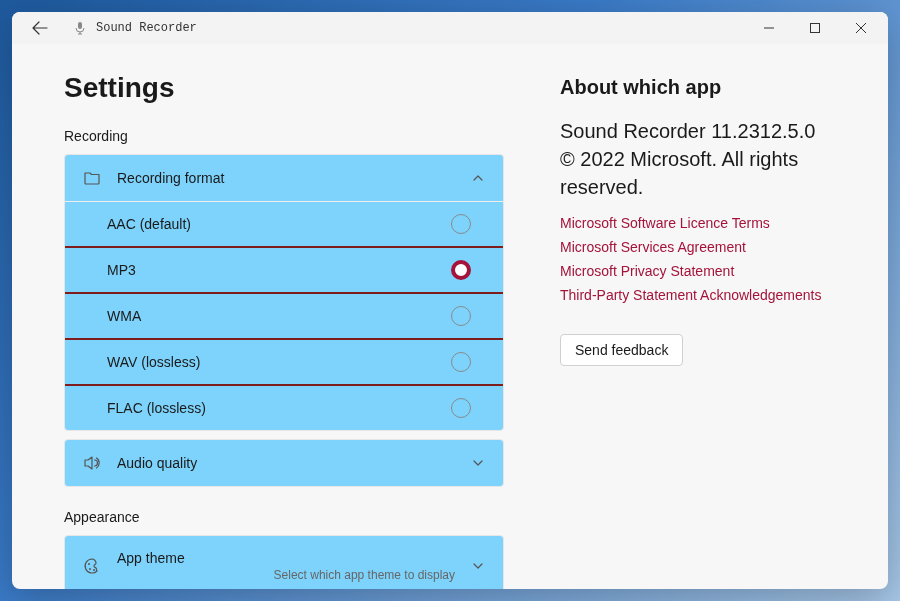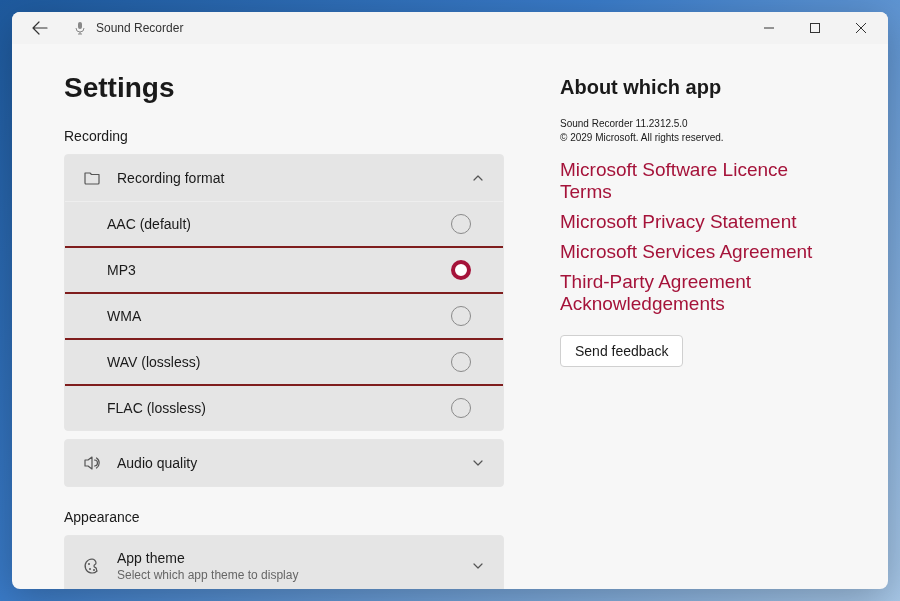--- a/index.html
+++ b/index.html
@@ -22,20 +22,21 @@
     display: flex;
     flex-direction: column;
     overflow: hidden;
   }
   .titlebar {
     height: 40px;
     display: flex;
     align-items: center;
     padding: 0 4px 0 12px;
     background: #f3f3f3;
+    font-family: Liberation Mono, monospace;
   }
   .back-btn {
     width: 32px; height: 32px;
     display: flex; align-items: center; justify-content: center;
     border-radius: 4px;
     cursor: pointer;
     color: #333;
   }
   .app-icon {
     width: 16px; height: 16px;
@@ -68,21 +69,21 @@
     margin-bottom: 24px;
     color: #1a1a1a;
   }
   .section-label {
     font-size: 14px;
     color: #1a1a1a;
     margin-bottom: 10px;
     font-weight: 400;
   }
   .expander {
-    background: #e5e5e5;
+    background: #7dd3fc;
     border: 1px solid #e6e6e6;
     border-radius: 4px;
     margin-bottom: 8px;
   }
   .expander-header {
     display: flex;
     align-items: center;
     padding: 14px 18px;
     cursor: pointer;
     gap: 16px;
@@ -94,20 +95,21 @@
   }
   .expander-title {
     flex: 1;
     font-size: 14px;
     color: #1a1a1a;
   }
   .expander-subtitle {
     font-size: 12px;
     color: #666;
     margin-top: 2px;
+    text-align: right;
   }
   .expander-chevron {
     width: 14px; height: 14px;
     display: flex; align-items: center; justify-content: center;
     color: #555;
   }
   .radio-list {
     border-top: 1px solid #eee;
   }
   .radio-row {
@@ -134,38 +136,38 @@
     border: 4px solid #a5133a;
     background: #fff;
   }
   .side-title {
     font-size: 20px;
     font-weight: 600;
     margin-bottom: 18px;
     color: #1a1a1a;
   }
   .side-text {
-    font-size: 10px;
+    font-size: 20px;
     color: #1a1a1a;
     line-height: 1.4;
   }
   .side-links {
     margin-top: 14px;
     display: flex;
     flex-direction: column;
     gap: 8px;
   }
   .side-link {
-    font-size: 19px;
+    font-size: 14px;
     color: #a5133a;
     text-decoration: none;
     cursor: pointer;
   }
   .feedback-btn {
-    margin-top: 20px;
+    margin-top: 31px;
     padding: 7px 14px;
     font-size: 14px;
     background: #fff;
     border: 1px solid #d0d0d0;
     border-radius: 4px;
     cursor: pointer;
     color: #1a1a1a;
   }
   .section-gap { margin-top: 22px; }
 </style>
@@ -292,23 +294,23 @@
               </svg>
           </div>
         </div>
       </div>
 
     </div>
 
     <div class="side-col">
       <h2 class="side-title">About which app</h2>
       <div class="side-text">Sound Recorder 11.2312.5.0</div>
-      <div class="side-text">© 2029 Microsoft. All rights reserved.</div>
+      <div class="side-text">© 2022 Microsoft. All rights reserved.</div>
       <div class="side-links">
         <a class="side-link">Microsoft Software Licence Terms</a>
+        <a class="side-link">Microsoft Services Agreement</a>
         <a class="side-link">Microsoft Privacy Statement</a>
-        <a class="side-link">Microsoft Services Agreement</a>
-        <a class="side-link">Third-Party Agreement Acknowledgements</a>
+        <a class="side-link">Third-Party Statement Acknowledgements</a>
       </div>
       <button class="feedback-btn">Send feedback</button>
     </div>
   </div>
 </div>
 
 </body></html>

